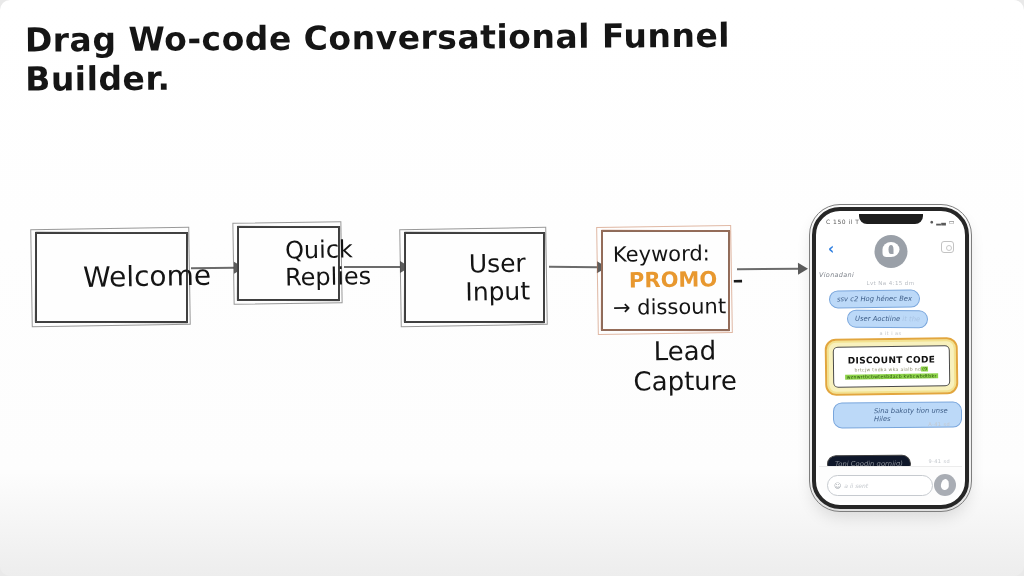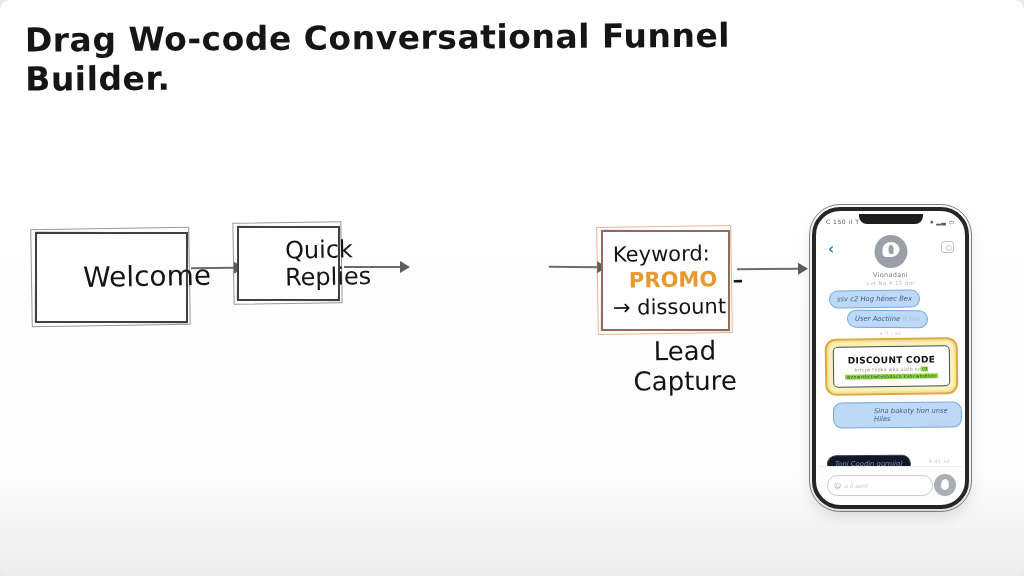--- a/index.html
+++ b/index.html
@@ -104,21 +104,21 @@
     background:#9aa0a8; border-radius:50% 50% 0 50%;
   }
   .camera-icon {
     position:absolute; right:8px; top:27px; width:13px; height:12px;
     border:1.2px solid #c3c3c3; border-radius:3px;
   }
   .camera-icon::after {
     content:""; position:absolute; left:3.5px; top:2.5px; width:4px; height:4px;
     border:1px solid #c9c9c9; border-radius:50%;
   }
-  .contact-name { position:absolute; top:57px; width:100%; text-align:center; font-size:6.5px; color:#7e838b; letter-spacing:0.3px; }
+  .contact-name { position:absolute; top:57px; width:100%; font-size:6.5px; color:#7e838b; letter-spacing:0.3px;font-style:italic; }
   .contact-status { position:absolute; top:66px; width:100%; text-align:center; font-size:5.5px; color:#b9bdc3; letter-spacing:0.4px; }
 
   .chat-bubble {
     position:absolute; border-radius:9px; padding:4px 7px;
     font-size:6.8px; line-height:1.2; font-style:italic;
   }
   .bubble-blue { background:#bcd9f8; border:1.2px solid #79a6dc; color:#3d5d87; }
   .bubble-1 { left:10px; top:76px;  transform:rotate(-0.6deg); }
   .bubble-2 { left:28px; top:96px;  transform:rotate(0.4deg); }
   .bubble-2 .faded { color:#a9c4e4; }
@@ -192,20 +192,23 @@
 
   <div class="sketch-box box-quick">
     <div class="box-label">Quick</div>
     <div class="box-label">Replies</div>
   </div>
 
   <div class="flow-arrow arrow-2">
     <div class="arrowhead"></div>
   </div>
 
+  <div class="sketch-box box-user">
+    <div class="box-label">User Input</div>
+  </div>
 
   <div class="flow-arrow arrow-3">
     <div class="arrowhead"></div>
   </div>
 
   <div class="sketch-box box-keyword">
     <div class="kw-line">Keyword:</div>
     <div class="kw-line kw-promo">
       <span>PROMO</span>
       <span class="kw-dash">–</span>

